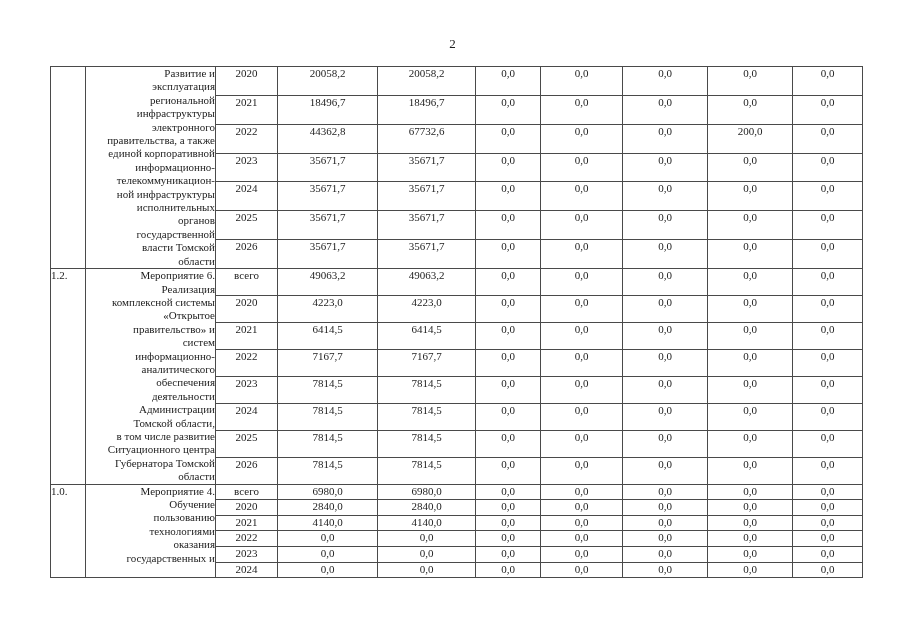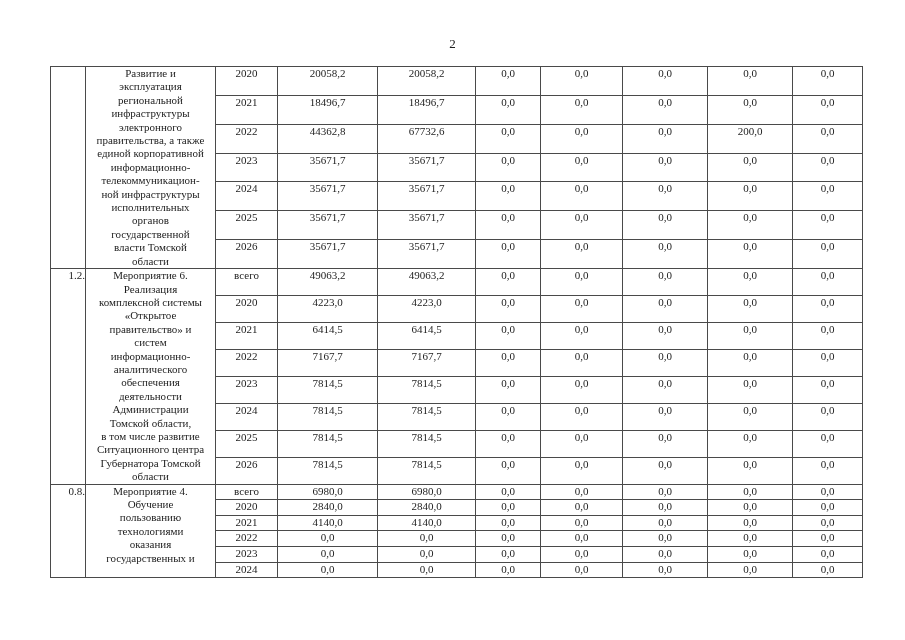--- a/index.html
+++ b/index.html
@@ -36,26 +36,26 @@
   table.budget-table col.c-v5    { width: 85px; }
   table.budget-table col.c-v6    { width: 85px; }
   table.budget-table col.c-v7    { width: 70px; }
   table.budget-table td {
     border: 1px solid #4a4a4a;
     padding: 0;
     font-size: 11px;
     vertical-align: top;
   }
   td.cell-num {
-    text-align: right;
+    text-align: left;
     padding-top: 1px;
     line-height: 13.4px;
   }
   td.cell-desc {
-    text-align: center;
+    text-align: right;
     padding: 1px 2px 0 3px;
     line-height: 13.4px;
     white-space: pre-line;
     overflow: hidden;
   }
   td.cell-period, td.cell-value {
     text-align: center;
     vertical-align: middle;
     height: 13.2px;
     line-height: 13px;
@@ -263,21 +263,21 @@
           <td class="cell-value">7814,5</td>
           <td class="cell-value">0,0</td>
           <td class="cell-value">0,0</td>
           <td class="cell-value">0,0</td>
           <td class="cell-value">0,0</td>
           <td class="cell-value">0,0</td>
         </tr>
       </tbody>
       <tbody class="section-2">
         <tr>
-          <td class="cell-num" rowspan="6">0.8.</td>
+          <td class="cell-num" rowspan="6">1.0.</td>
           <td class="cell-desc" rowspan="6">Мероприятие 4.
 Обучение
 пользованию
 технологиями
 оказания
 государственных и</td>
           <td class="cell-period">всего</td>
           <td class="cell-value">6980,0</td>
           <td class="cell-value">6980,0</td>
           <td class="cell-value">0,0</td>

